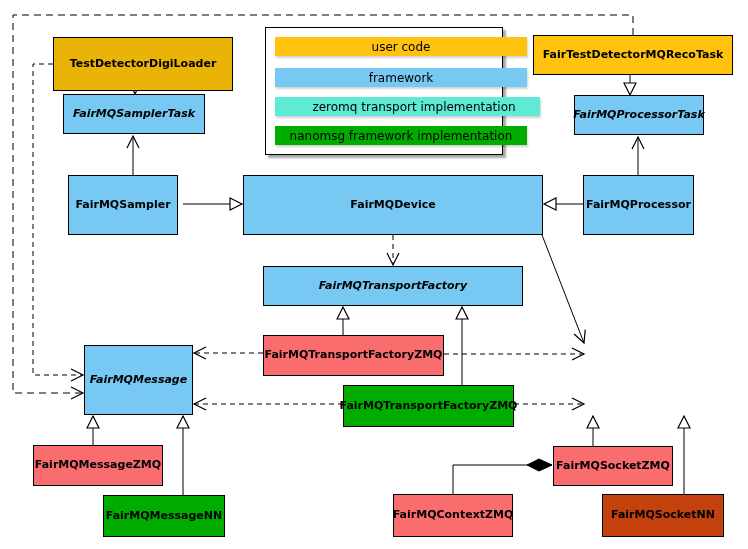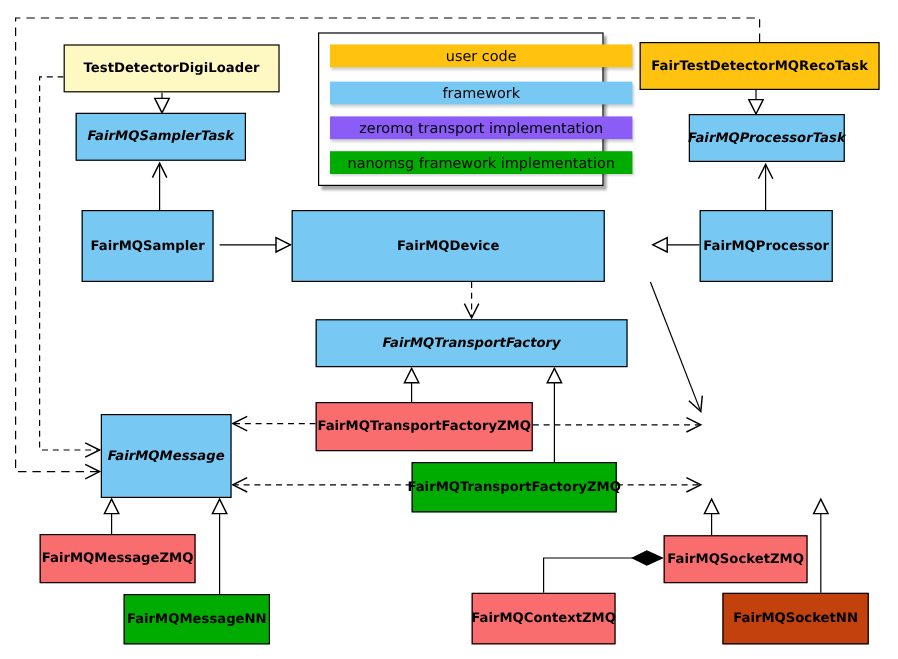--- a/index.html
+++ b/index.html
@@ -71,35 +71,35 @@
     <path d="M444,354 L584,354" stroke="#000" fill="none" stroke-dasharray="5,4" marker-end="url(#chev)"></path>
     <path d="M343,404 L194,404" stroke="#000" fill="none" stroke-dasharray="5,4" marker-end="url(#chev)"></path>
     <path d="M514,404 L584,404" stroke="#000" fill="none" stroke-dasharray="5,4" marker-end="url(#chev)"></path>
 
     <path d="M453,494 L453,465 L552,465" stroke="#000" fill="none" marker-end="url(#dia)"></path>
   </svg>
 
   <div class="legend">
     <div class="lg-bar" style="top: 9px; background: rgb(255, 194, 14);">user code</div>
     <div class="lg-bar" style="top: 40px; background: rgb(119, 200, 242);">framework</div>
-    <div class="lg-bar" style="top: 69px; background: #8b5cf6;">zeromq transport implementation</div>
+    <div class="lg-bar" style="top: 69px; background: #5eead4; padding-left: 13px;">zeromq transport implementation</div>
     <div class="lg-bar" style="top: 98px; background: rgb(0, 172, 0);">nanomsg framework implementation</div>
   </div>
 
-  <div class="node" style="left: 53px; top: 37px; width: 180px; height: 40px; background: #fef9c3;">TestDetectorDigiLoader</div>
+  <div class="node" style="left: 53px; top: 37px; width: 180px; height: 54px; background: #eab308;">TestDetectorDigiLoader</div>
 
   <div class="node" style="left: 533px; top: 35px; width: 200px; height: 40px; background: rgb(255, 194, 14);">FairTestDetectorMQRecoTask</div>
 
   <div class="node abstract" style="left: 63px; top: 94px; width: 142px; height: 40px; background: rgb(119, 200, 242);">FairMQSamplerTask</div>
 
   <div class="node abstract" style="left: 574px; top: 95px; width: 130px; height: 40px; background: rgb(119, 200, 242);">FairMQProcessorTask</div>
 
   <div class="node" style="left: 68px; top: 175px; width: 110px; height: 60px; background: rgb(119, 200, 242);">FairMQSampler</div>
 
-  <div class="node" style="left: 243px; top: 175px; width: 261px; height: 60px; background: rgb(119, 200, 242);">FairMQDevice</div>
+  <div class="node" style="left: 243px; top: 175px; width: 300px; height: 60px; background: rgb(119, 200, 242);">FairMQDevice</div>
 
   <div class="node" style="left: 583px; top: 175px; width: 111px; height: 60px; background: rgb(119, 200, 242);">FairMQProcessor</div>
 
   <div class="node abstract" style="left: 263px; top: 266px; width: 260px; height: 40px; background: rgb(119, 200, 242);">FairMQTransportFactory</div>
 
   <div class="node" style="left: 263px; top: 335px; width: 181px; height: 41px; background: rgb(249, 109, 111);">FairMQTransportFactoryZMQ</div>
 
   <div class="node" style="left: 343px; top: 385px; width: 171px; height: 42px; background: rgb(0, 172, 0);">FairMQTransportFactoryZMQ</div>
 
   <div class="node abstract" style="left: 84px; top: 345px; width: 109px; height: 70px; background: rgb(119, 200, 242); text-align: center;">FairMQMessage</div>

